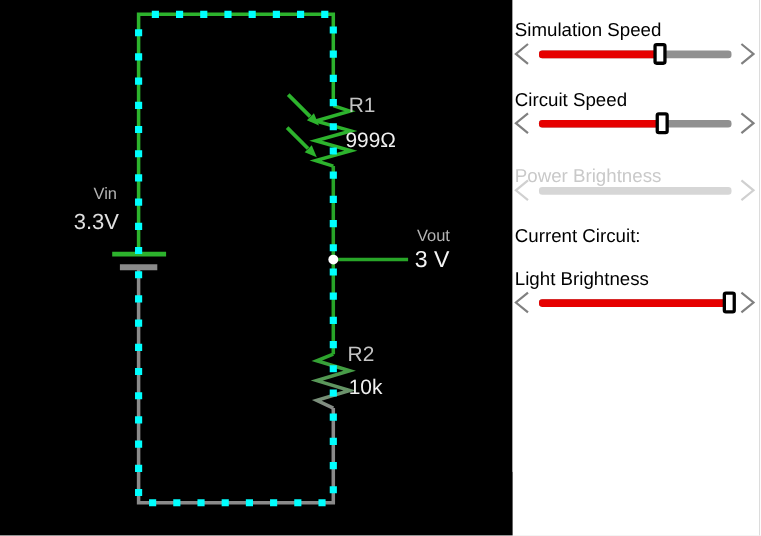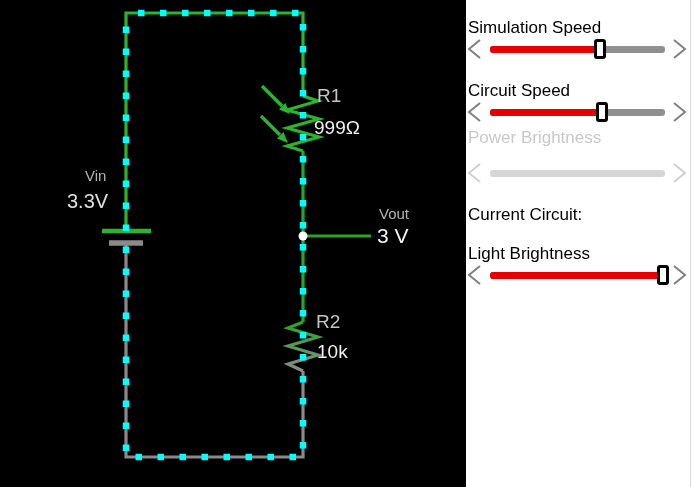--- a/index.html
+++ b/index.html
@@ -127,21 +127,21 @@
       <div class="track"></div>
       <div class="fill" style="width: 112px;"></div>
       <div class="thumb" style="left: 130px;"></div>
       <span class="chev chev-right">
         <svg width="17" height="22">
             <polyline points="3,2 14,11 3,20"></polyline>
           </svg>
         </span>
     </div>
 
-    <div class="s-label disabled" style="top:128px">Power Brightness</div>
+    <div class="s-label disabled" style="top:150px">Power Brightness</div>
     <div class="slider-row disabled" style="top:162px">
       <span class="chev chev-left">
         <svg width="17" height="22">
             <polyline points="14,2 3,11 14,20"></polyline>
           </svg>
         </span>
       <div class="track"></div>
 
       <span class="chev chev-right">
         <svg width="17" height="22">

